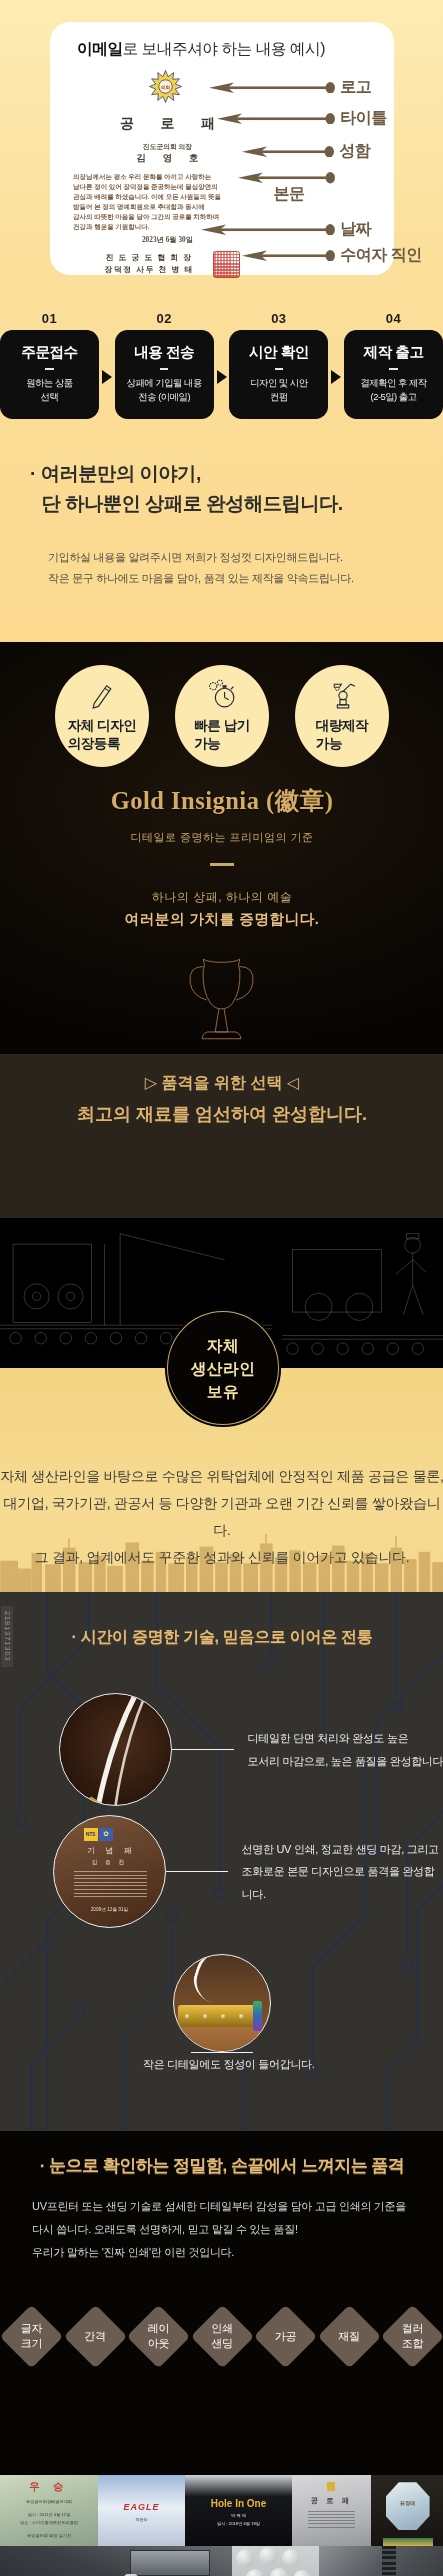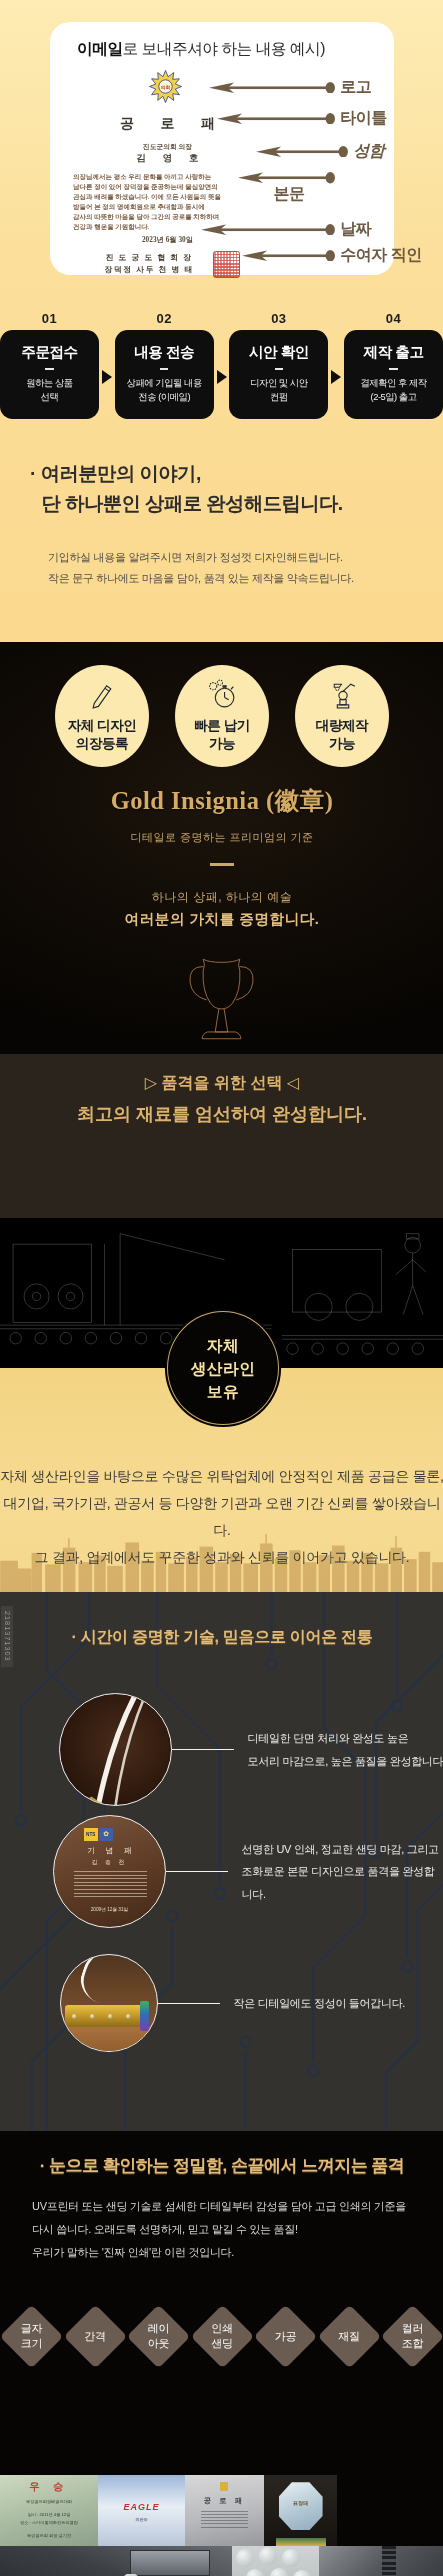--- a/index.html
+++ b/index.html
@@ -54,21 +54,21 @@
   .promise-h .l2{display:block;padding-left:11.5px;}
   .promise-b{position:absolute;left:48px;top:547px;font-size:11px;line-height:21.4px;color:#4f4d49;letter-spacing:-0.3px;}
 
   
   .sec-b{position:relative;width:444px;height:412px;
     background:radial-gradient(ellipse 90% 60% at 50% 38%,#1c150c 0%,#100b06 55%,#070503 100%);}
   .badges{position:absolute;left:0;top:23px;width:444px;display:flex;justify-content:center;gap:26px;}
   .badge-ell{width:94px;height:102px;border-radius:50%;background:#fbe9b0;
     display:flex;flex-direction:column;align-items:center;justify-content:center;}
   .badge-ell svg{margin-bottom:7.3px;}
-  .badge-ell .bl{font-size:13.6px;font-weight:bold;color:#171d26;line-height:18px;text-align:center;letter-spacing:-0.5px;}
+  .badge-ell .bl{font-size:13.6px;font-weight:bold;color:#171d26;line-height:18px;letter-spacing:-0.5px;}
   .brand-t{position:absolute;left:0;top:142px;width:444px;text-align:center;
     font-family:"Liberation Serif",serif;font-size:24.5px;font-weight:bold;color:#d5ab66;
     text-shadow:0 1px 1.6px rgba(0,0,0,.6);letter-spacing:0.5px;}
   .brand-s{position:absolute;left:0;top:188px;width:444px;text-align:center;font-size:11px;color:#c7a567;letter-spacing:0.5px;}
   .gold-div{position:absolute;left:210px;top:221px;width:24px;height:2.6px;background:#c9a96a;}
   .tag1{position:absolute;left:0;top:247px;width:444px;text-align:center;font-size:12px;color:#c8a express;color:#c8a66b;letter-spacing:0.5px;}
   .tag2{position:absolute;left:0;top:268px;width:444px;text-align:center;font-size:14.6px;font-weight:bold;color:#e4c181;letter-spacing:0.5px;}
   .trophy{position:absolute;left:177px;top:313px;}
 
   
@@ -216,21 +216,21 @@
         <span class="lbl">로고</span>
       </div>
       <div class="anno" style="left:167px;top:86px;">
         <svg width="119" height="11.5" viewBox="0 0 228 22">
           <polygon points="0,11 48,1 36,11 48,21" fill="#6f5e45"></polygon>
             <rect x="36" y="8.5" width="174" height="5" fill="#6f5e45"></rect>
             <ellipse cx="217" cy="11" rx="9" ry="11" fill="#6f5e45"></ellipse>
         </svg>
         <span class="lbl">타이틀</span>
       </div>
-      <div class="anno" style="left:206px;top:119px;font-style:italic;">
+      <div class="anno" style="left:192px;top:119px;">
         <svg width="93" height="11.5" viewBox="0 0 178 22">
           <polygon points="0,11 48,1 36,11 48,21" fill="#6f5e45"></polygon>
             <rect x="36" y="8.5" width="124" height="5" fill="#6f5e45"></rect>
             <ellipse cx="167" cy="11" rx="9" ry="11" fill="#6f5e45"></ellipse>
         </svg>
         <span class="lbl">성함</span>
       </div>
       <div class="anno" style="left:188px;top:150px;flex-direction:column;">
         <svg width="98" height="11.5" viewBox="0 0 188 22">
           <polygon points="0,11 48,1 36,11 48,21" fill="#6f5e45"></polygon>
@@ -527,21 +527,21 @@
         </div>
         <div class="dt">2009년 12월 31일</div>
       </div>
       <div class="fline"></div>
       <div class="ftext">
         <span>선명한 UV 인쇄, 정교한 샌딩 마감, 그리고</span>
         <span>조화로운 본문 디자인으로 품격을 완성합니다.</span>
       </div>
     </div>
 
-    <div class="feat" style="top:362px;">
+    <div class="feat" style="top:362px;flex-direction:column;">
       <div style="width:60px;flex:none;"></div>
       <div class="fcircle c3" style="width:98px;height:98px;">
         <div class="wood"></div>
         <div class="goldbar">
           <i style="left:7.3px;"></i>
             <i style="left:25px;"></i>
             <i style="left:43px;"></i>
             <i style="left:61px;"></i>
         </div>
         <div class="cap"></div>
@@ -616,20 +616,25 @@
       <div class="ph ph1">
         <div class="main">우 승</div>
         <div class="tl" style="top:24px;">우성골프회장배골프대회</div>
         <div class="tl" style="top:37px;">일시 : 2011년 4월 12일</div>
         <div class="tl" style="top:45px;">장소 : 스카이힐제주컨트리클럽</div>
         <div class="tl" style="top:58px;">우성골프회 회장 설기찬</div>
       </div>
       <div class="ph ph2">
         <div class="main">EAGLE</div>
         <div class="tl" style="top:42px;">최판수</div>
+      </div>
+      <div class="ph ph3">
+        <div class="main">Hole In One</div>
+        <div class="tl" style="top:38px;">박 백 제</div>
+        <div class="tl" style="top:46px;">일시 : 2018년 6월 19일</div>
       </div>
       <div class="ph ph4">
         <div class="mark"></div>
         <div class="main">공 로 패</div>
         <div class="lines">
             <i></i>
             <i></i>
             <i></i>
             <i></i>
             <i></i>

